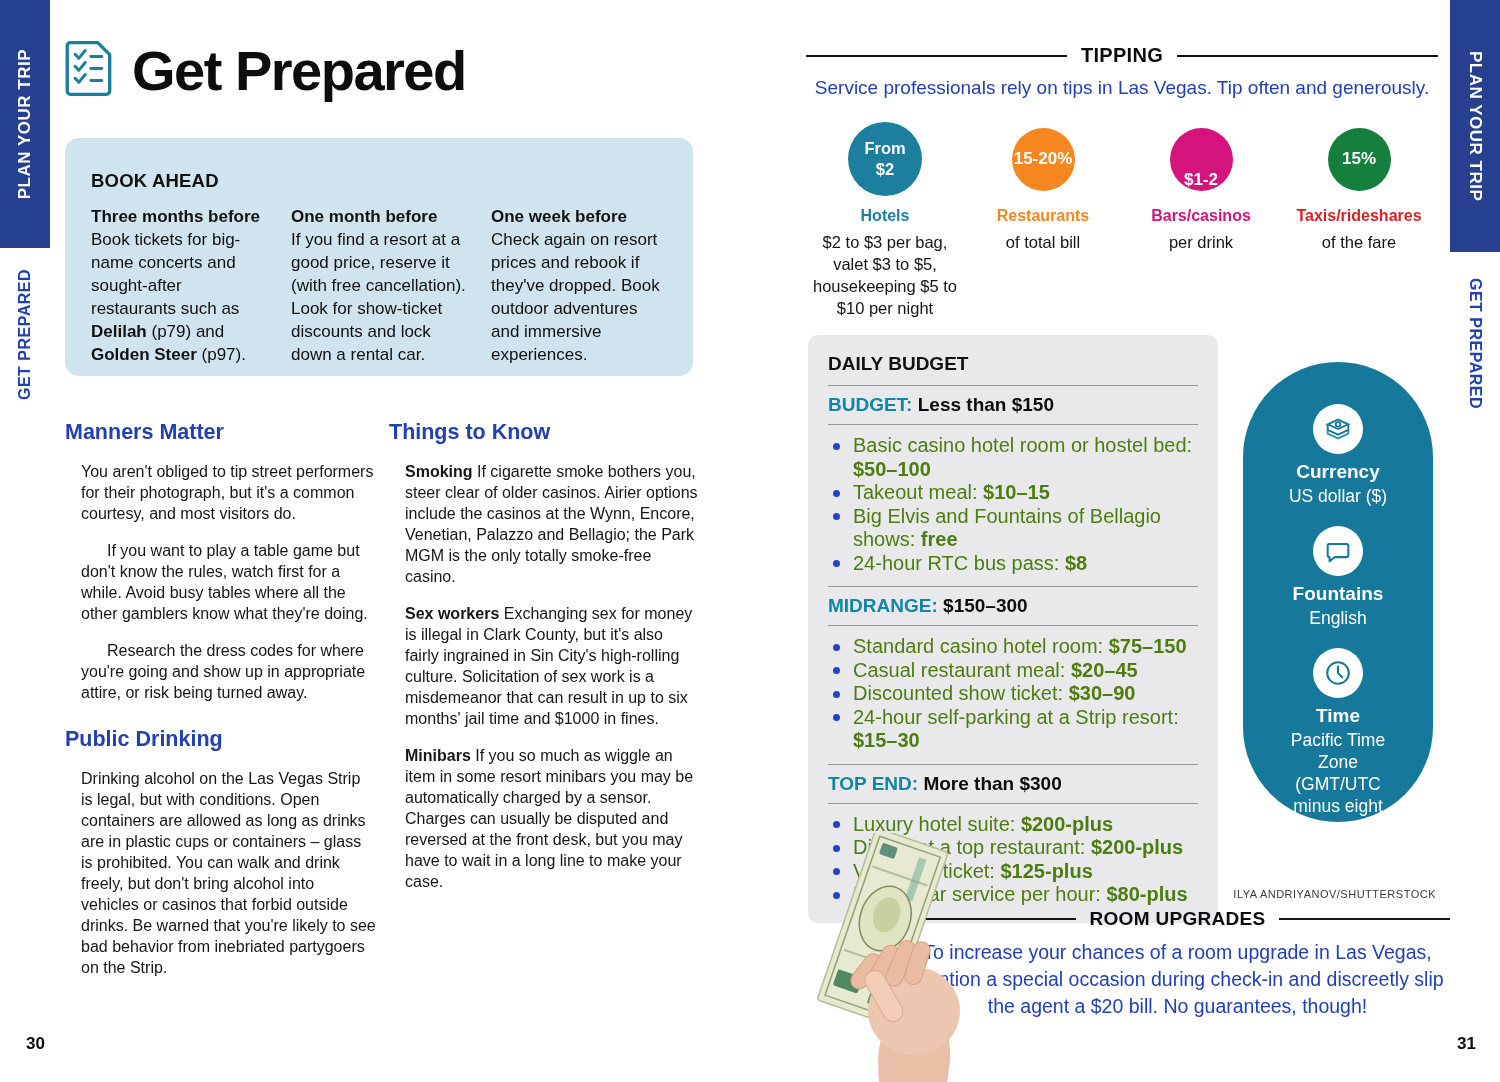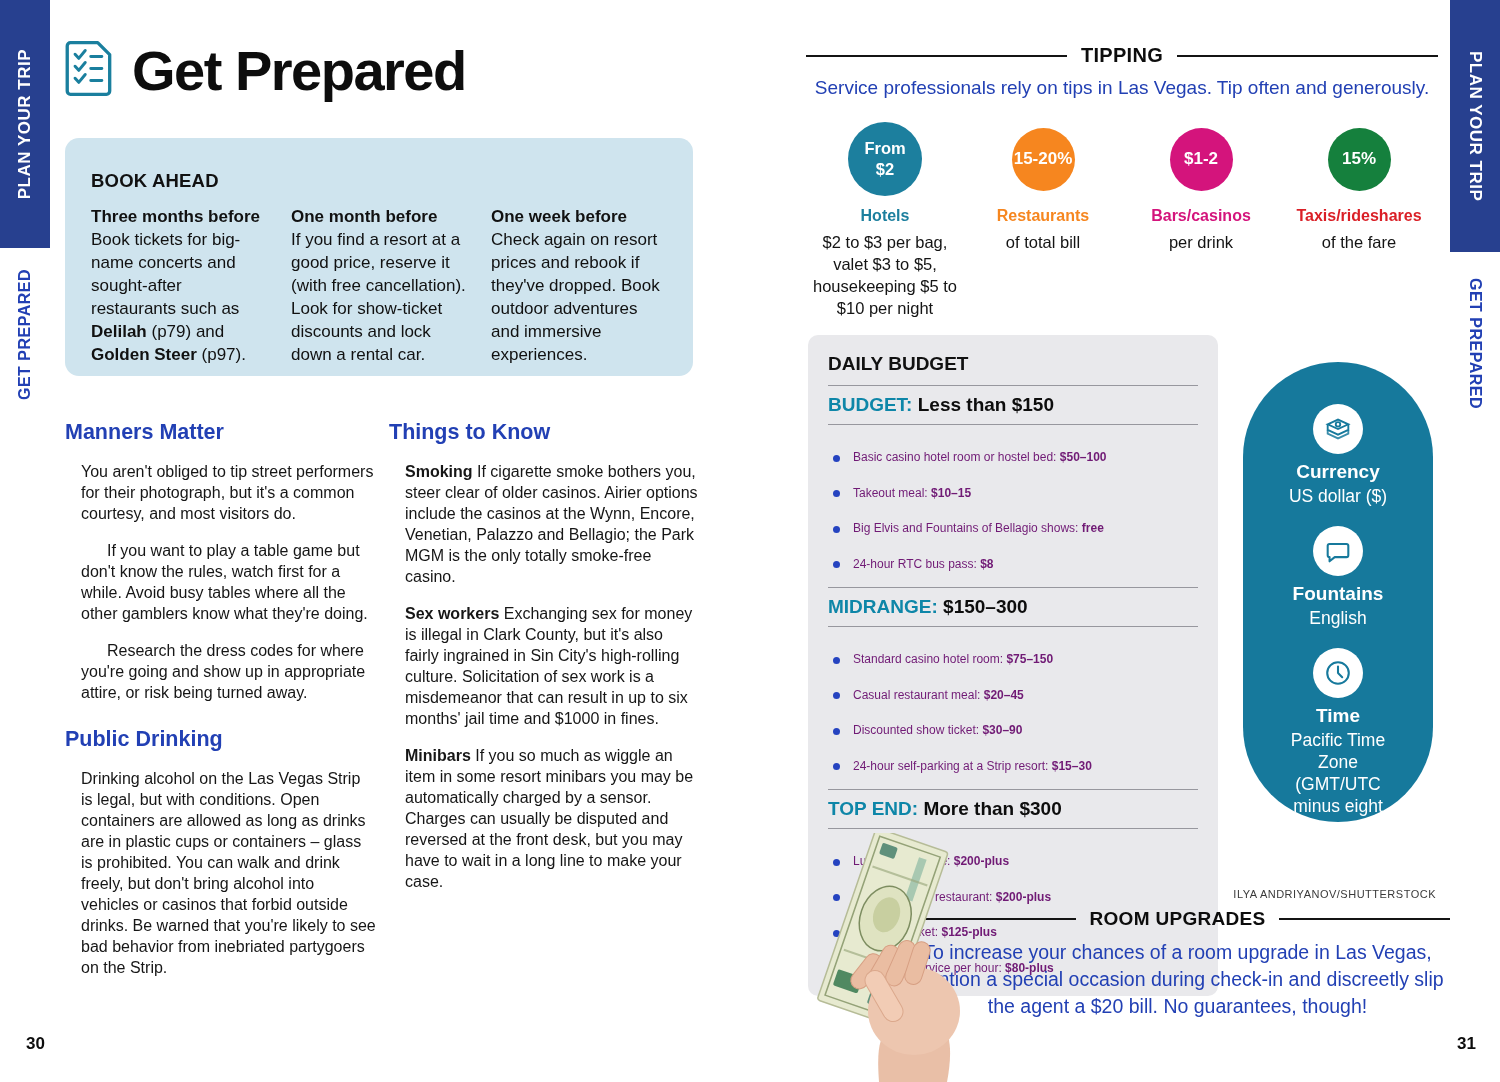--- a/index.html
+++ b/index.html
@@ -60,21 +60,21 @@
 
   
   .budget-box { position:absolute; left:808px; top:335px; width:410px; box-sizing:border-box;
                 background:#e9e9ec; border-radius:10px; padding:18px 20px 14px; }
   .budget-title { font-size:19px; font-weight:800; padding-bottom:10px; border-bottom:1.5px solid #97979e; }
   .tier-head { padding:8px 0; border-bottom:1.5px solid #97979e; font-size:19px; font-weight:800; }
   .tier-label { color:#0e86a8; }
   .tier-range { color:#0d0d0d; }
   .tier-items { margin:0; padding:9px 0 11px; list-style:none; border-bottom:1.5px solid #97979e; }
   .tier:last-child .tier-items { border-bottom:none; padding-bottom:2px; }
-  .tier-items li { position:relative; padding-left:25px; font-size:12px; line-height:23.5px; color:#701a75;margin-top:12px; }
+  .tier-items li { position:relative; padding-left:25px; font-size:20px; line-height:23.5px; color:#4d7c0f; }
   .tier-items li::before { content:""; position:absolute; left:5px; top:8.5px; width:7px; height:7px;
                            border-radius:50%; background:#2543c0; }
   .tier-items b { font-weight:800; }
 
   
   .facts-pill { position:absolute; left:1243px; top:362px; width:190px; height:460px; box-sizing:border-box;
                 background:#16799c; border-radius:95px; color:#fff; text-align:center; padding:42px 35px; }
   .fact + .fact { margin-top:19px; }
   .fact-icon { width:50px; height:50px; border-radius:50%; background:#fff; margin:0 auto 7px;
                display:flex; align-items:center; justify-content:center; }
@@ -190,21 +190,21 @@
               <div class="badge" style="background-color: rgb(246, 134, 31);">
                 <span>15-20%</span>
                 <span></span>
               </div>
             </div>
           <div class="tip-label" style="color: rgb(246, 134, 31);">Restaurants</div>
           <div class="tip-note">of total bill</div>
         </div>
         <div class="tip">
           <div class="badge-wrap">
-              <div class="badge" style="background-color: rgb(212, 20, 124);">
+              <div class="badge" style="background-color: rgb(212, 20, 124); justify-content: flex-end;">
                 <span>$1-2</span>
                 <span></span>
               </div>
             </div>
           <div class="tip-label" style="color: rgb(212, 20, 124);">Bars/casinos</div>
           <div class="tip-note">per drink</div>
         </div>
         <div class="tip">
           <div class="badge-wrap">
               <div class="badge" style="background-color: #15803d;">

